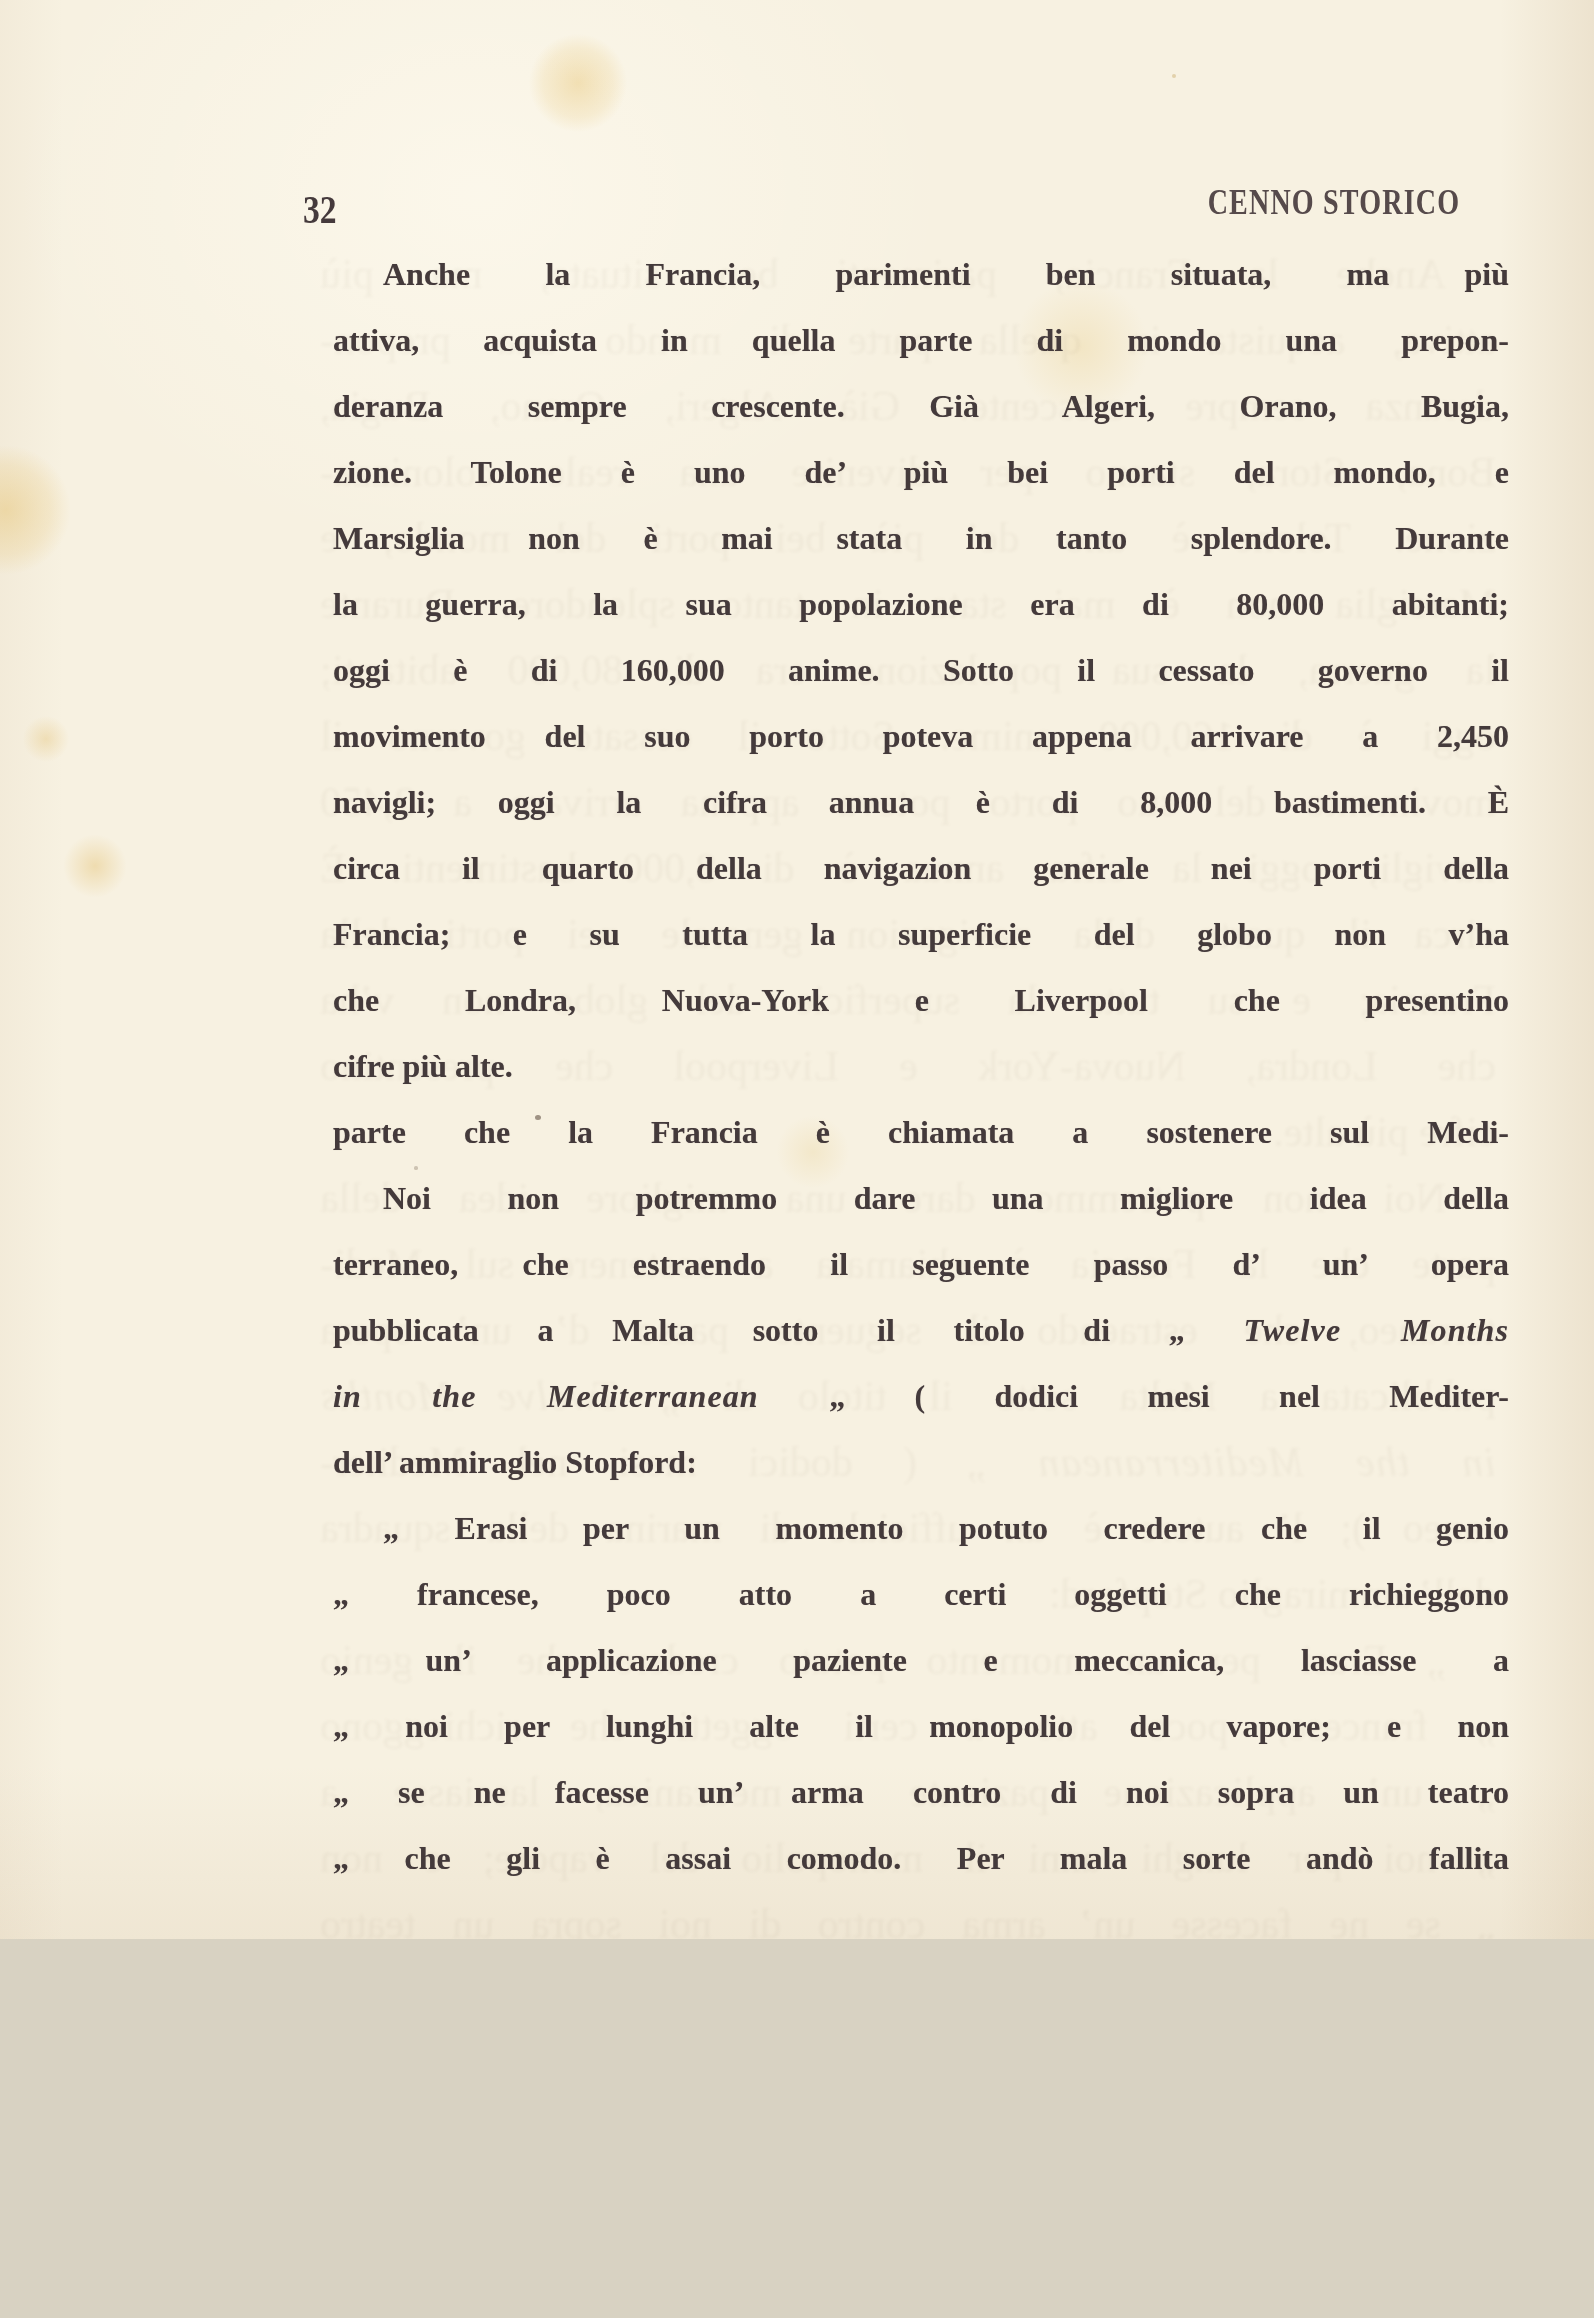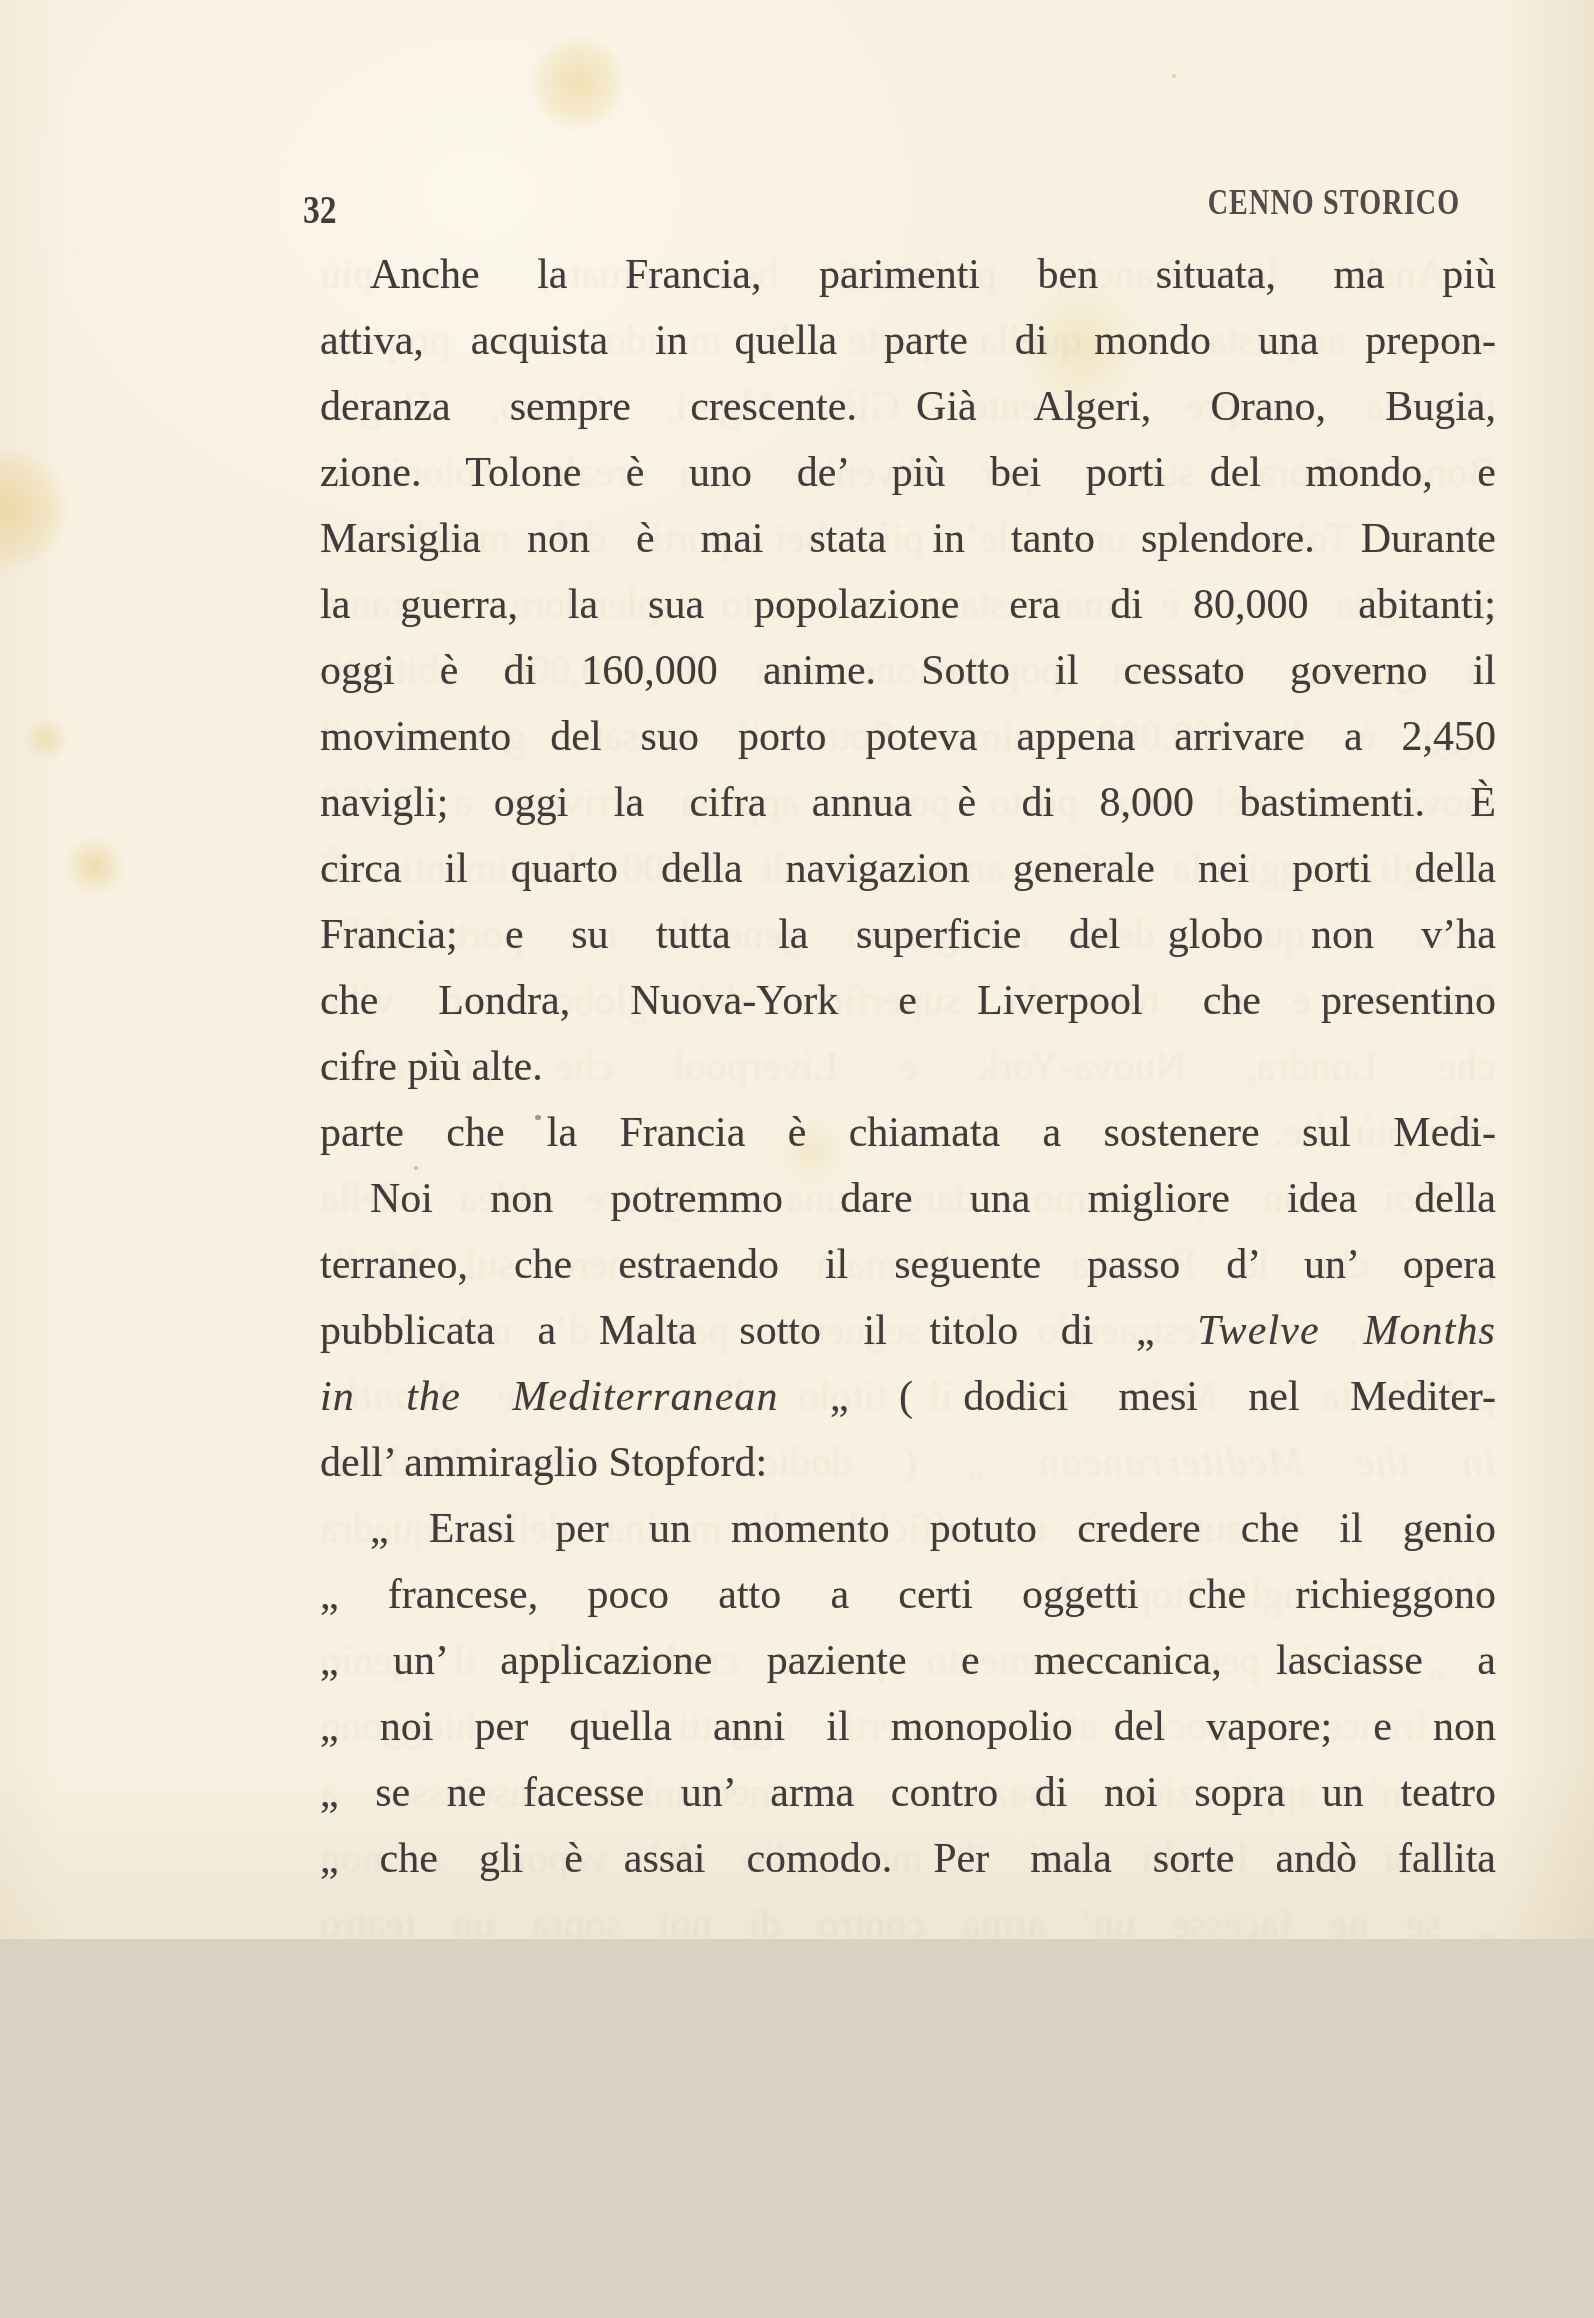--- a/index.html
+++ b/index.html
@@ -30,23 +30,24 @@
   .folio .squeeze{display:inline-block;transform:scaleX(0.82);transform-origin:left center;}
   .running-header{
     position:absolute;top:182px;left:320px;width:1176px;
     text-align:right;
     font-size:36px;font-weight:700;line-height:1.15;
     color:#4e4244;opacity:.95;
     letter-spacing:1.5px;
   }
   .running-header .squeeze{display:inline-block;transform:scaleX(0.78);transform-origin:center;}
   .body-text{
-    position:absolute;left:320px;top:241px;width:1176px;
-    font-size:42px;line-height:66px;
+    position:absolute;left:333px;top:241px;width:1176px;
+    font-size:32px;line-height:66px;
     text-shadow:0 0 0.7px rgba(70,58,60,0.35);
+    font-weight:bold;
   }
   .line{
     height:66px;
     text-align:justify;
     text-align-last:justify;
     text-justify:inter-word;
     white-space:normal;
   }
   .line.nojust{text-align:left;text-align-last:left;}
   .line.indent{text-indent:50px;}
@@ -129,19 +130,19 @@
       <div class="line nojust"><span>cifre più alte.</span></div>
       <div class="line"><span>parte che la Francia è chiamata a sostenere sul Medi-</span></div>
       <div class="line indent"><span>Noi non potremmo dare una migliore idea della</span></div>
       <div class="line"><span>terraneo, che estraendo il seguente passo d’ un’ opera</span></div>
       <div class="line"><span>pubblicata a Malta sotto il titolo di „ </span><span class="it">Twelve Months</span></div>
       <div class="line"><span class="it">in the Mediterranean </span><span>„ ( dodici mesi nel Mediter-</span></div>
       <div class="line nojust"><span>dell’ ammiraglio Stopford:</span></div>
       <div class="line indent"><span>„ Erasi per un momento potuto credere che il genio</span></div>
       <div class="line"><span>„ francese, poco atto a certi oggetti che richieggono</span></div>
       <div class="line"><span>„ un’ applicazione paziente e meccanica, lasciasse a</span></div>
-      <div class="line"><span>„ noi per quella anni il monopolio del vapore; e non</span></div>
+      <div class="line"><span>„ noi per lunghi alte il monopolio del vapore; e non</span></div>
       <div class="line"><span>„ se ne facesse un’ arma contro di noi sopra un teatro</span></div>
       <div class="line"><span>„ che gli è assai comodo. Per mala sorte andò fallita</span></div>
     </div>
 
 </div>
 
 
 </body></html>

